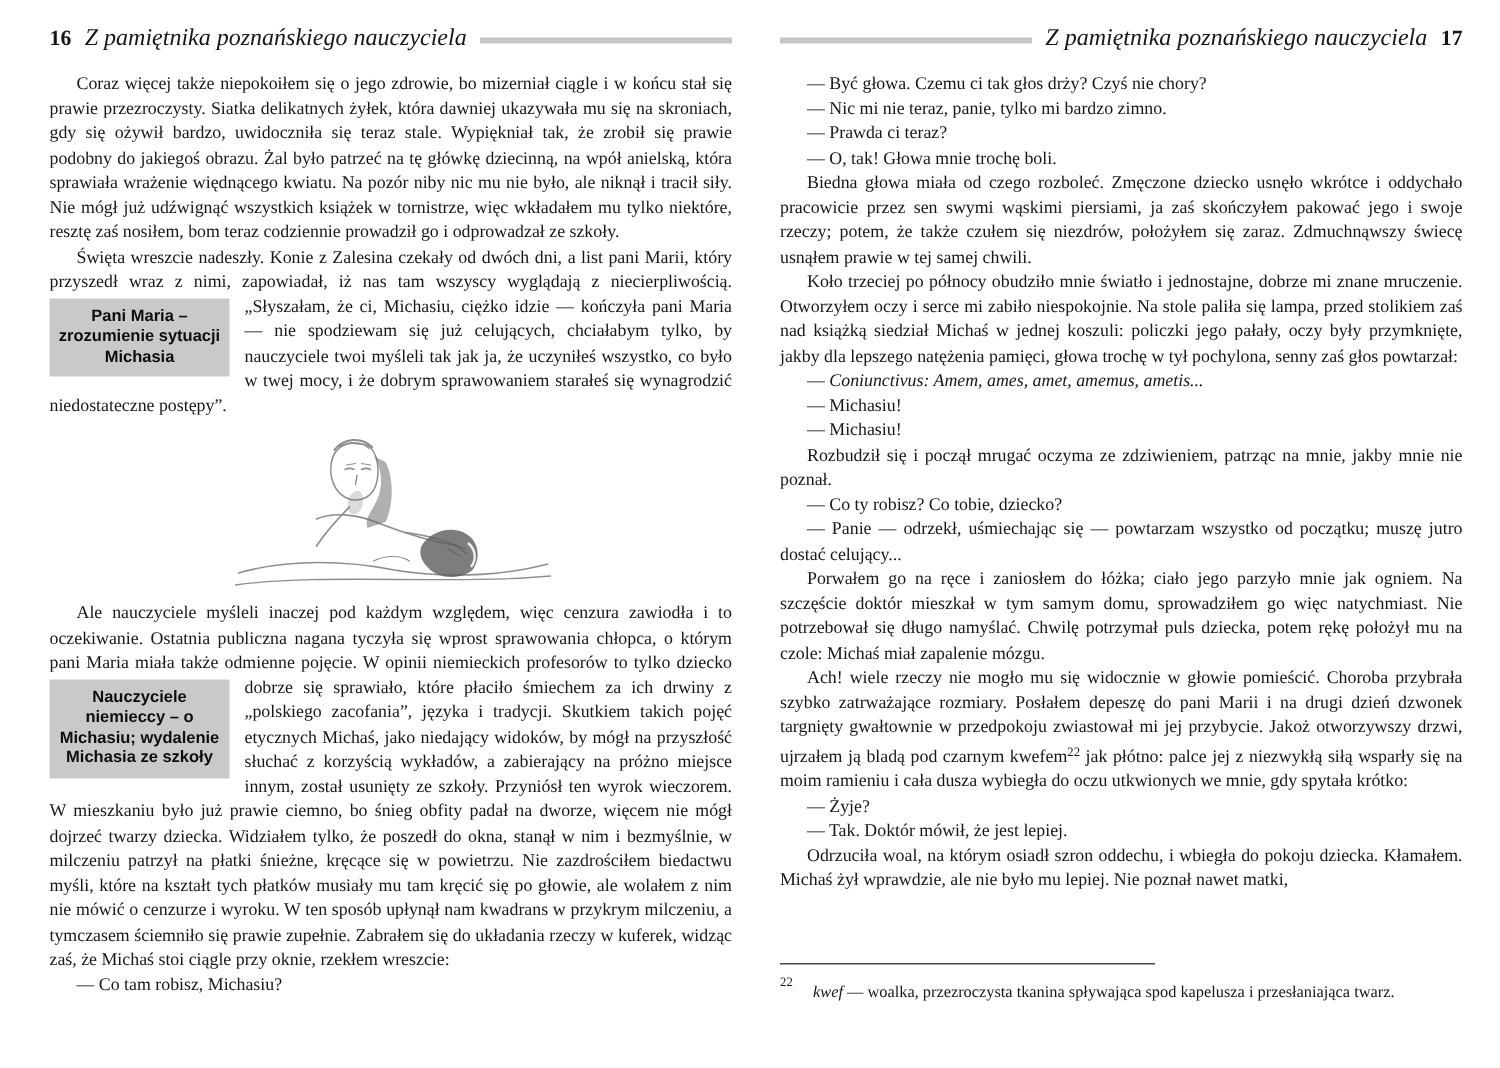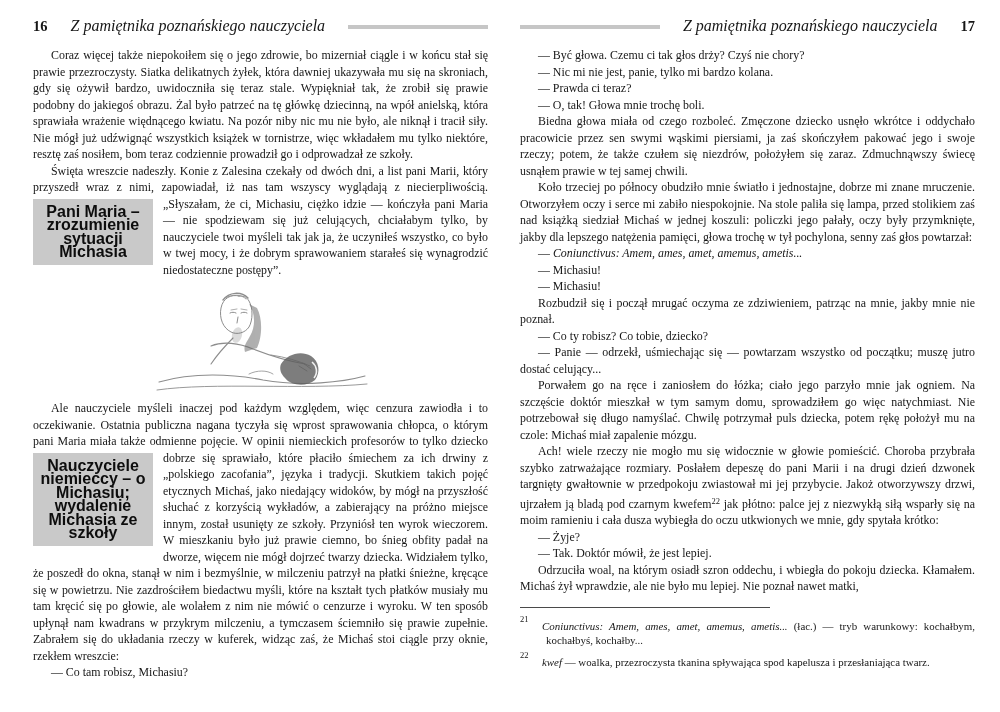--- a/index.html
+++ b/index.html
@@ -1,30 +1,30 @@
 <!DOCTYPE html>
 <html lang="pl"><head>
 <meta charset="utf-8">
 <style>
   html,body{margin:0;padding:0;}
   body{position:relative;width:1000px;height:712px;background:#ffffff;overflow:hidden;
        font-family:"Liberation Serif",serif;color:#161616;}
   .page{position:absolute;top:18px;}
   .page.left{left:33px;width:455px;}
   .page.right{left:520px;width:455px;height:680px;}
-  .page-header{display:flex;align-items:center;gap:23px;margin-bottom:13px;height:16px;}
+  .page-header{display:flex;align-items:center;gap:9px;margin-bottom:13px;height:16px;}
   .pagenum{font-weight:bold;font-size:14.5px;}
   .running-title{font-style:italic;font-size:16px;white-space:nowrap;}
   .header-rule{flex:1;height:4px;background:#c6c6c6;margin-top:1px;}
   .para{margin:0;text-align:justify;text-indent:18px;font-size:11.9px;line-height:16.5px;}
   .it{font-style:italic;}
   .body-text sup{font-size:8.5px;vertical-align:4px;}
   .margin-note{float:left;clear:left;width:120px;box-sizing:border-box;background:#c9c9c9;
        color:#0d0d0d;font-family:"Liberation Sans",sans-serif;font-weight:bold;
-       font-size:16px;line-height:13.5px;text-align:center;text-indent:0;
+       font-size:11px;line-height:13.5px;text-align:center;text-indent:0;
        padding:6px 5px;margin:3px 10px 4px 0;}
   figure.illustration{margin:8px auto 4px;width:216px;height:110px;}
   .footnotes{position:absolute;left:0;bottom:26px;width:100%;background:#ffffff;padding-top:4px;}
   .footnote-rule{border:none;border-top:1.2px solid #4a4a4a;width:250px;margin:0 0 7px 0;}
   .para.footnote{font-size:10.9px;line-height:14.5px;text-indent:0;padding-left:26px;margin-bottom:3px;}
   .footnotes sup{display:inline-block;width:22px;margin-left:-26px;font-size:8.5px;transform:translateY(-3px);}
 </style>
 </head>
 <body>
 
@@ -70,37 +70,36 @@
 </section>
 
 <section class="page right">
   <header class="page-header">
     <span class="header-rule"></span>
     <span class="running-title">Z pamiętnika poznańskiego nauczyciela</span>
     <span class="pagenum">17</span>
   </header>
   <div class="body-text">
       <p class="para"><span>— Być głowa. Czemu ci tak głos drży? Czyś nie chory?</span></p>
-      <p class="para"><span>— Nic mi nie jest, panie, tylko mi bardzo kolana.</span></p>
+      <p class="para"><span>— Nic mi nie teraz, panie, tylko mi bardzo zimno.</span></p>
       <p class="para"><span>— Prawda ci teraz?</span></p>
       <p class="para"><span>— O, tak! Głowa mnie trochę boli.</span></p>
       <p class="para"><span>Biedna głowa miała od czego rozboleć. Zmęczone dziecko usnęło wkrótce i oddychało pracowicie przez sen swymi wąskimi piersiami, ja zaś skończyłem pakować jego i swoje rzeczy; potem, że także czułem się niezdrów, położyłem się zaraz. Zdmuchnąwszy świecę usnąłem prawie w tej samej chwili.</span></p>
       <p class="para"><span>Koło trzeciej po północy obudziło mnie światło i jednostajne, dobrze mi znane mruczenie. Otworzyłem oczy i serce mi zabiło niespokojnie. Na stole paliła się lampa, przed stolikiem zaś nad książką siedział Michaś w jednej koszuli: policzki jego pałały, oczy były przymknięte, jakby dla lepszego natężenia pamięci, głowa trochę w tył pochylona, senny zaś głos powtarzał:</span></p>
       <p class="para"><span>— </span><span class="it">Coniunctivus: Amem, ames, amet, amemus, ametis...</span></p>
       <p class="para"><span>— Michasiu!</span></p>
       <p class="para"><span>— Michasiu!</span></p>
       <p class="para"><span>Rozbudził się i począł mrugać oczyma ze zdziwieniem, patrząc na mnie, jakby mnie nie poznał.</span></p>
       <p class="para"><span>— Co ty robisz? Co tobie, dziecko?</span></p>
       <p class="para"><span>— Panie — odrzekł, uśmiechając się — powtarzam wszystko od początku; muszę jutro dostać celujący...</span></p>
       <p class="para"><span>Porwałem go na ręce i zaniosłem do łóżka; ciało jego parzyło mnie jak ogniem. Na szczęście doktór mieszkał w tym samym domu, sprowadziłem go więc natychmiast. Nie potrzebował się długo namyślać. Chwilę potrzymał puls dziecka, potem rękę położył mu na czole: Michaś miał zapalenie mózgu.</span></p>
       <p class="para"><span>Ach! wiele rzeczy nie mogło mu się widocznie w głowie pomieścić. Choroba przybrała szybko zatrważające rozmiary. Posłałem depeszę do pani Marii i na drugi dzień dzwonek targnięty gwałtownie w przedpokoju zwiastował mi jej przybycie. Jakoż otworzywszy drzwi, ujrzałem ją bladą pod czarnym kwefem</span><sup>22</sup><span> jak płótno: palce jej z niezwykłą siłą wsparły się na moim ramieniu i cała dusza wybiegła do oczu utkwionych we mnie, gdy spytała krótko:</span></p>
       <p class="para"><span>— Żyje?</span></p>
       <p class="para"><span>— Tak. Doktór mówił, że jest lepiej.</span></p>
       <p class="para"><span>Odrzuciła woal, na którym osiadł szron oddechu, i wbiegła do pokoju dziecka. Kłamałem. Michaś żył wprawdzie, ale nie było mu lepiej. Nie poznał nawet matki,</span></p>
     </div>
   <div class="footnotes">
     <hr class="footnote-rule">
     <div class="footnotes-list">
-        <p class="para footnote"><sup>21</sup><span class="it">Coniunctivus: Amem, ames, amet, amemus, ametis...</span><span> (łac.) — tryb warunkowy: kochałbym, kochałbyś, kochałby...</span></p>
         <p class="para footnote"><sup>22</sup><span class="it">kwef</span><span> — woalka, przezroczysta tkanina spływająca spod kapelusza i przesłaniająca twarz.</span></p>
       </div>
   </div>
 </section>
 
 </body></html>

